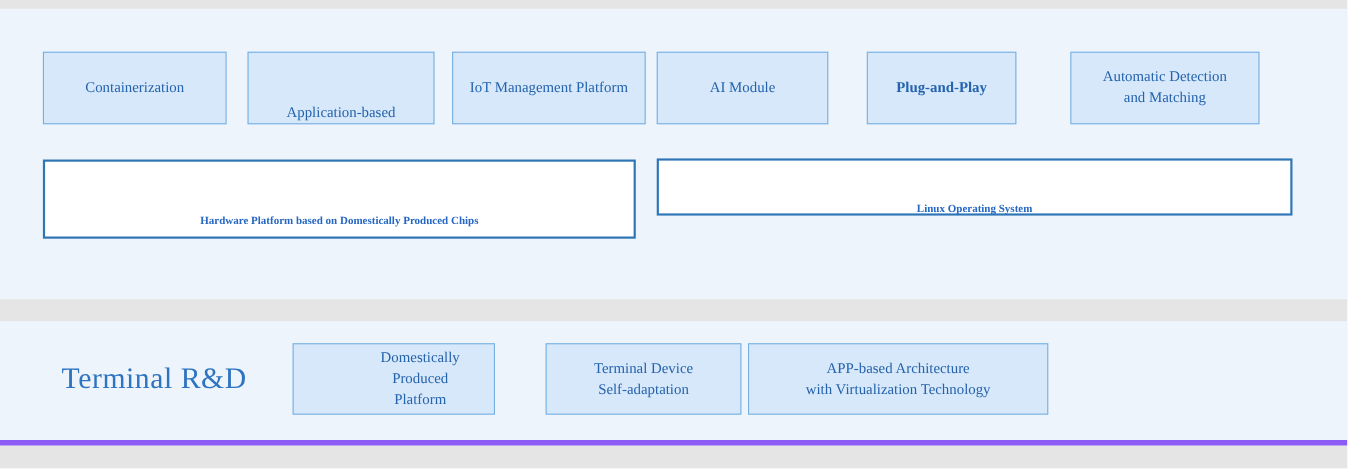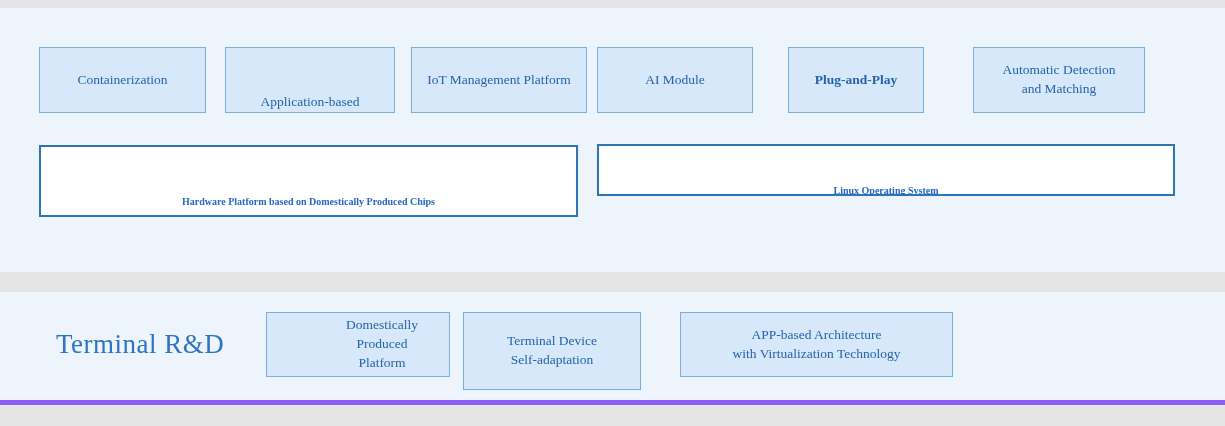--- a/index.html
+++ b/index.html
@@ -71,21 +71,21 @@
   
   .terminal-title {
     position: absolute;
     left: 56px;
     top: 329px;
     color: #2e74c0;
     font-size: 27px;
     letter-spacing: 0.5px;
   }
   .tb-1 { left: 266px; top: 312px; width: 184px; height: 65px; padding-left: 48px; }
-  .tb-2 { left: 463px; top: 312px; width: 178px; height: 78px; }
+  .tb-2 { left: 496px; top: 312px; width: 178px; height: 65px; }
   .tb-3 { left: 668px; top: 312px; width: 273px; height: 65px; margin-left: 12px; }
 </style>
 </head>
 <body>
 
 <div class="canvas">
 
   <div class="band band-top">
 
     <div class="feature-box fb-1" style="top:39px">

